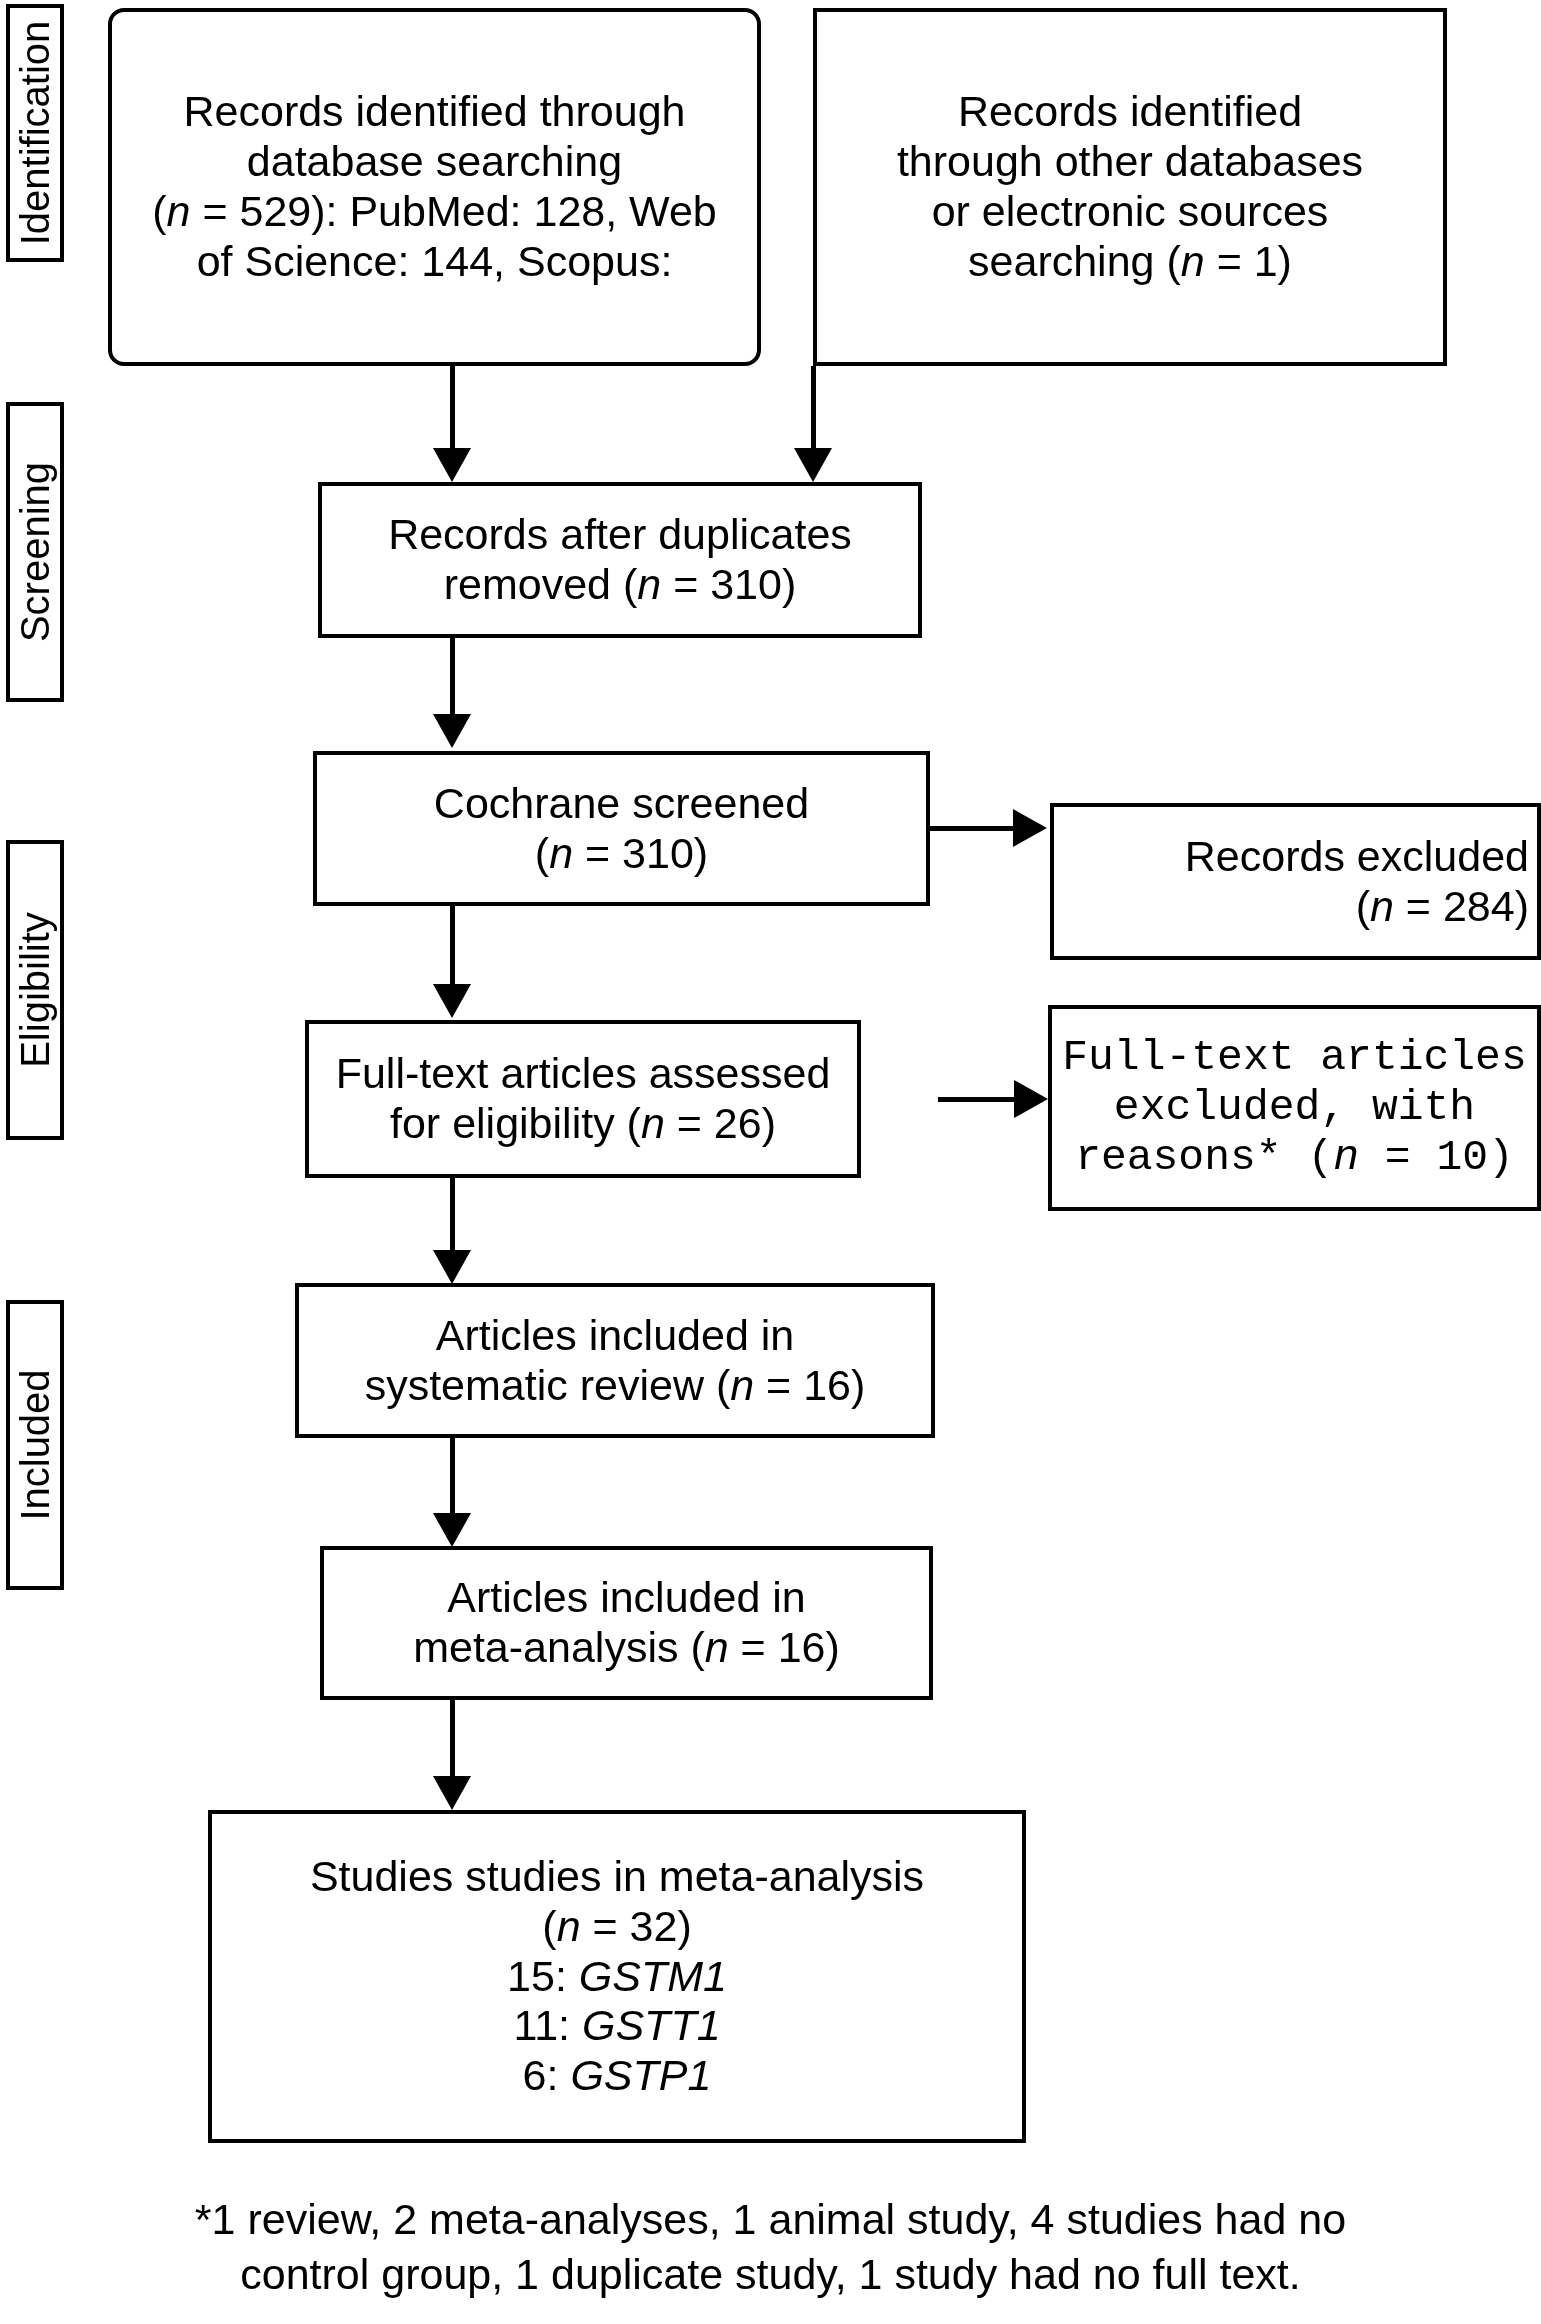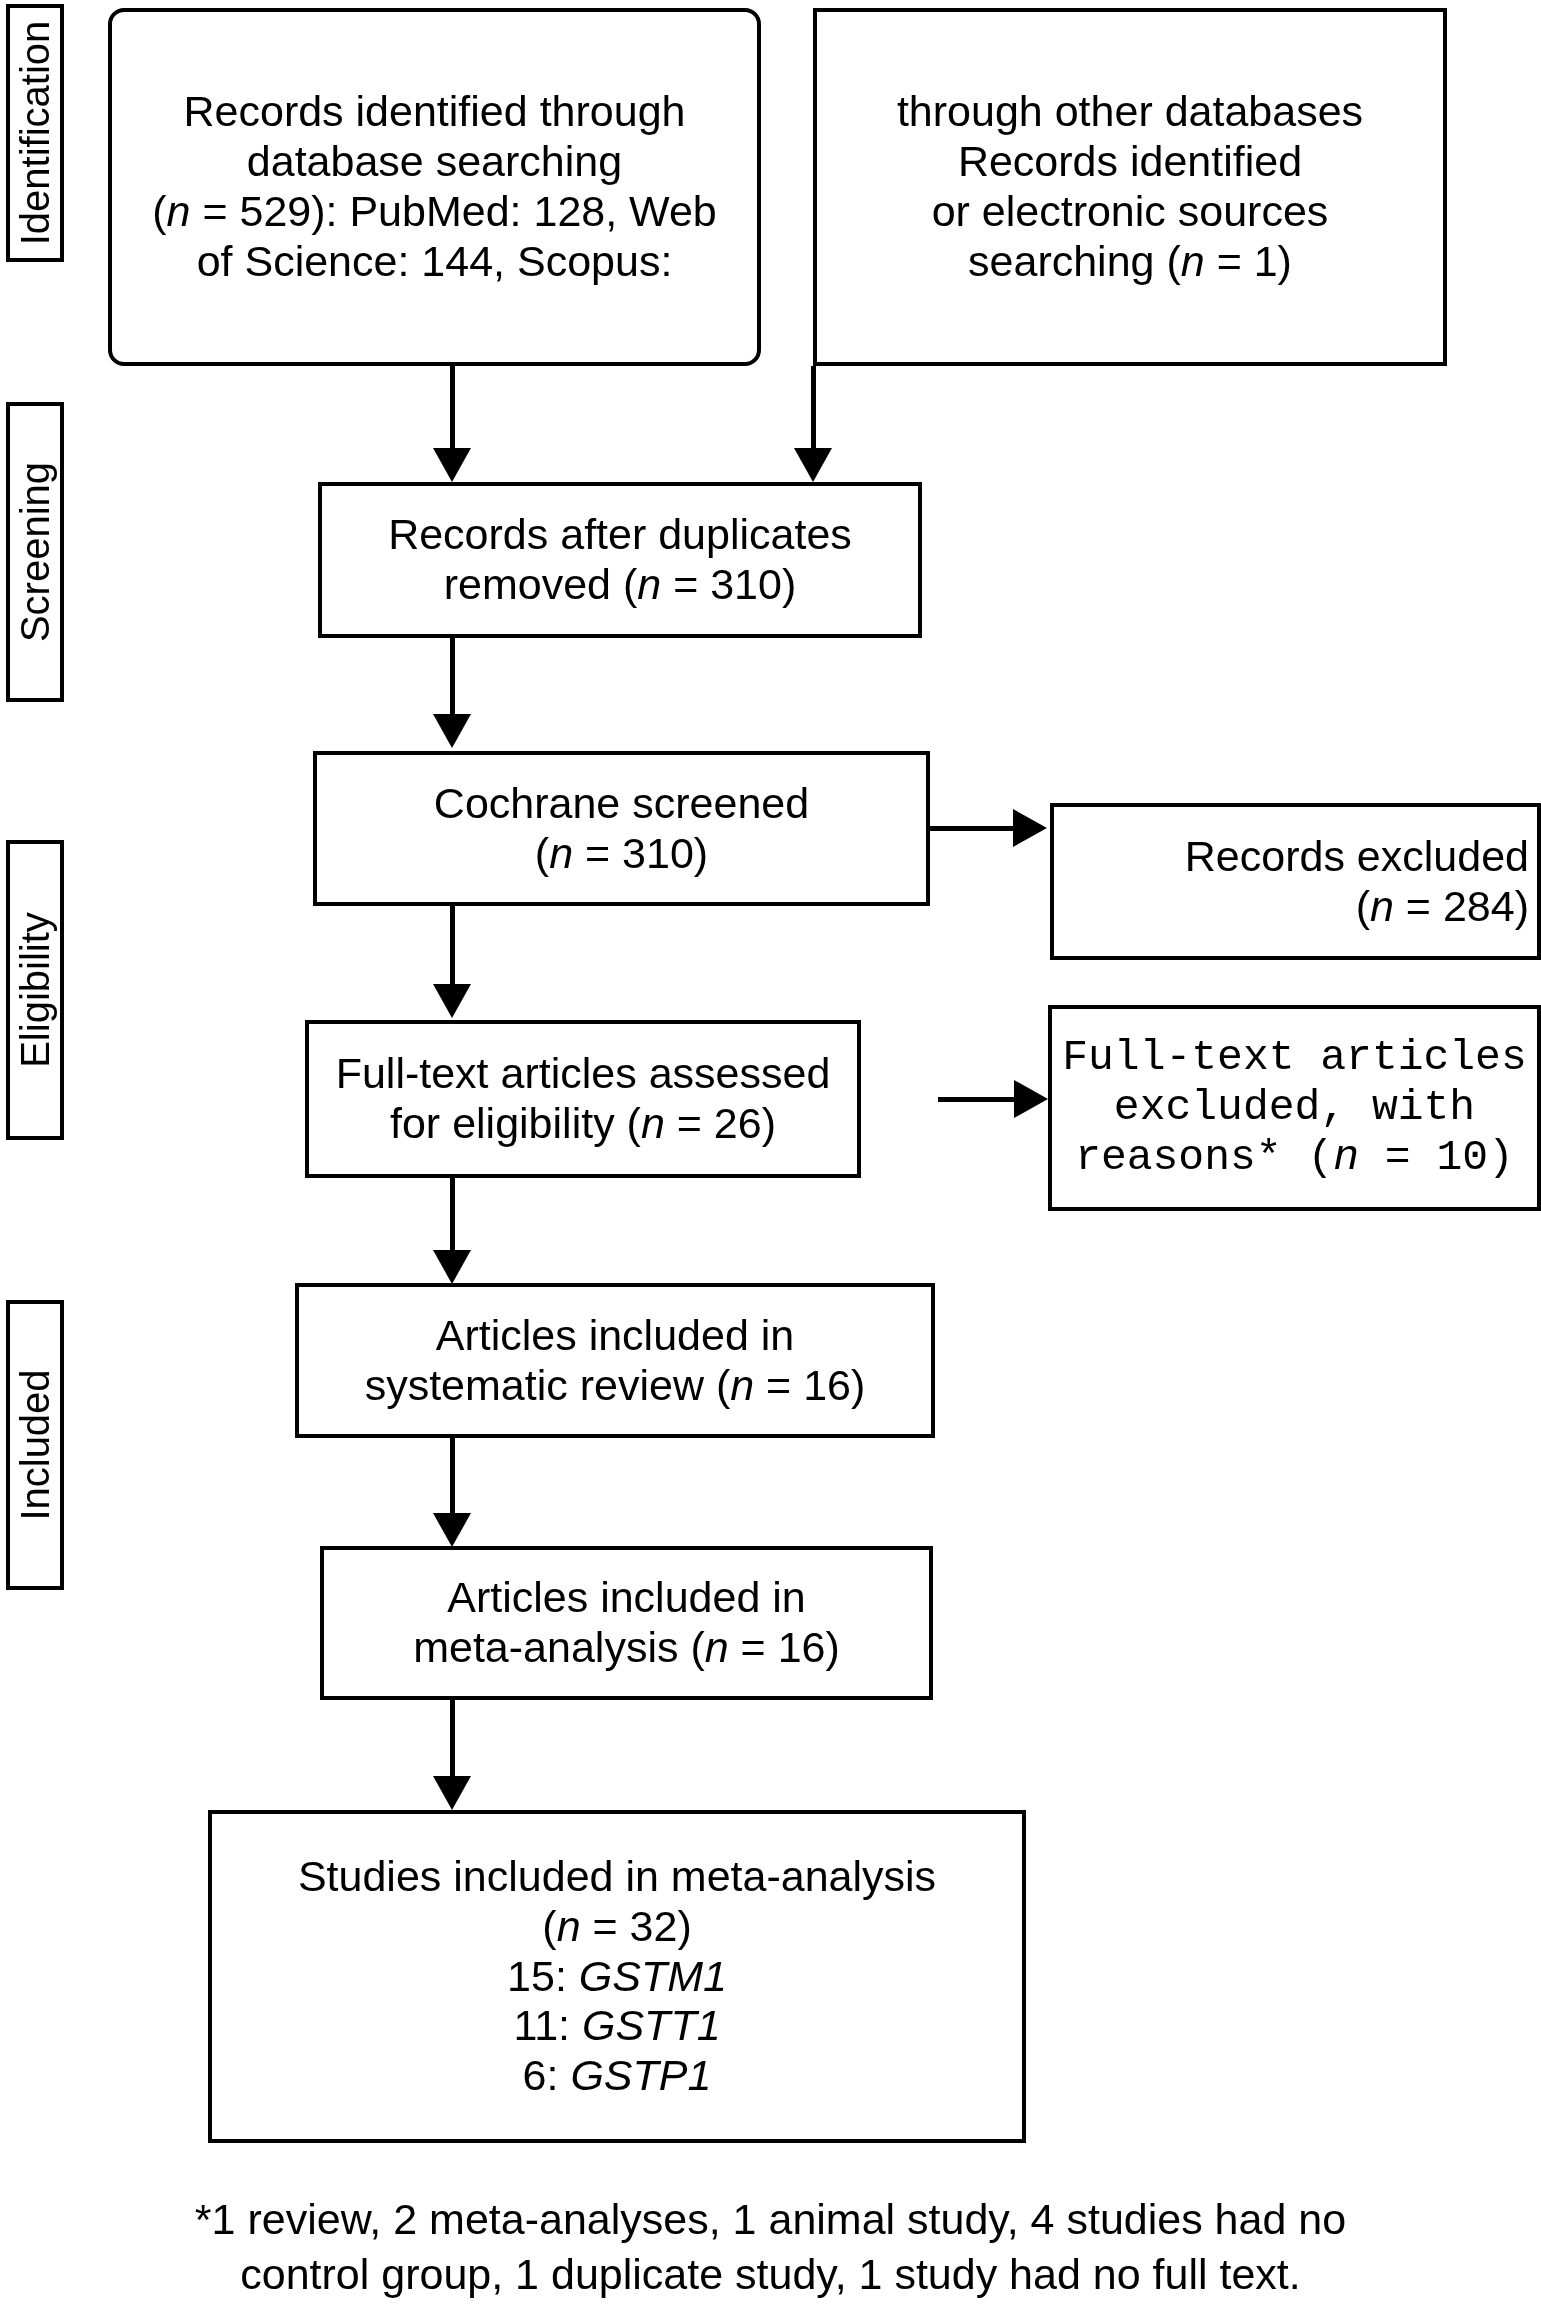--- a/index.html
+++ b/index.html
@@ -117,22 +117,22 @@
     <div class="inner">
       <div>Records identified through</div>
       <div>database searching</div>
       <div>(<em>n</em> = 529): PubMed: 128, Web</div>
       <div>of Science: 144, Scopus:</div>
     </div>
   </div>
 
   <div class="node" style="left:813px; top:8px; width:634px; height:358px;">
     <div class="inner">
+      <div>Records identified</div>
       <div>through other databases</div>
-      <div>Records identified</div>
       <div>or electronic sources</div>
       <div>searching (<em>n</em> = 1)</div>
     </div>
   </div>
 
   <div class="vline" style="left:450px; top:366px; height:85px;"></div>
   <div class="arrow-down" style="left:433px; top:448px;"></div>
 
   <div class="vline" style="left:811px; top:366px; height:85px;"></div>
   <div class="arrow-down" style="left:794px; top:448px;"></div>
@@ -203,21 +203,21 @@
       <div>Articles included in</div>
       <div>meta-analysis (<em>n</em> = 16)</div>
     </div>
   </div>
 
   <div class="vline" style="left:450px; top:1700px; height:88px;"></div>
   <div class="arrow-down" style="left:433px; top:1776px;"></div>
 
   <div class="node" style="left:208px; top:1810px; width:818px; height:333px;">
     <div class="inner">
-      <div>Studies included in meta-analysis</div>
+      <div>Studies studies in meta-analysis</div>
       <div>(<em>n</em> = 32)</div>
       <div>
         <span>15:</span>
         <em>GSTM1</em>
       </div>
       <div>
         <span>11:</span>
         <em>GSTT1</em>
       </div>
       <div>

